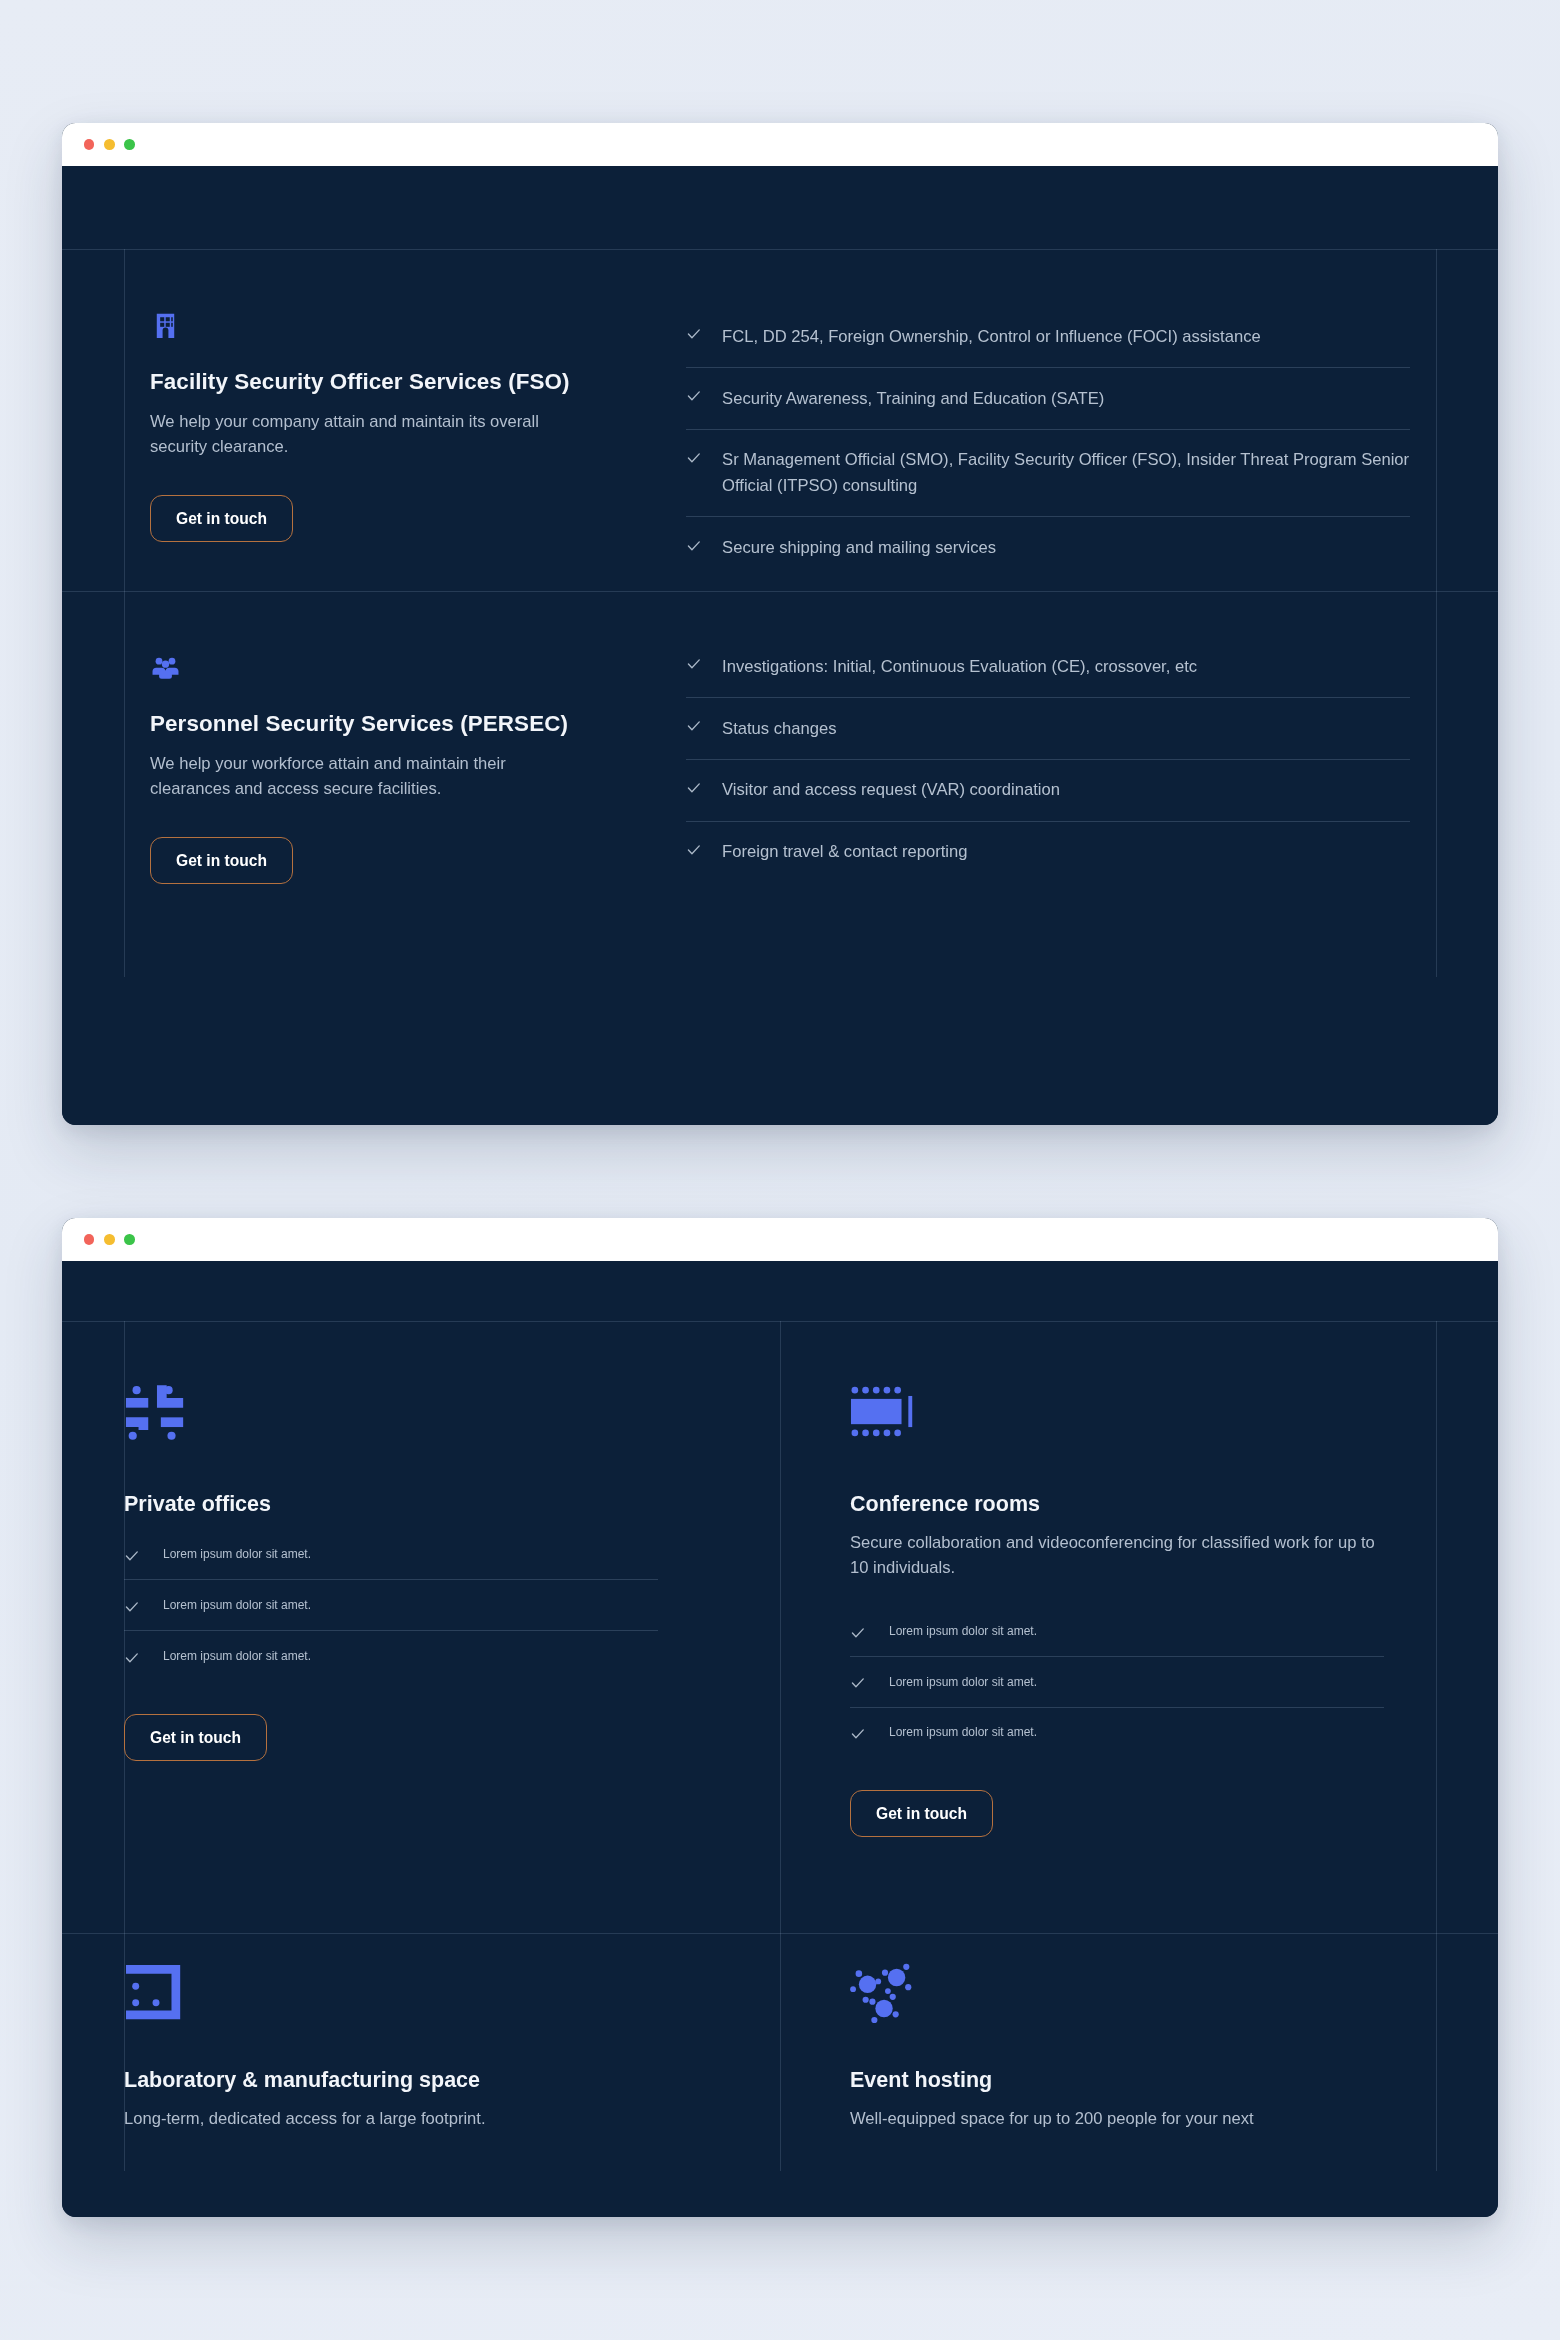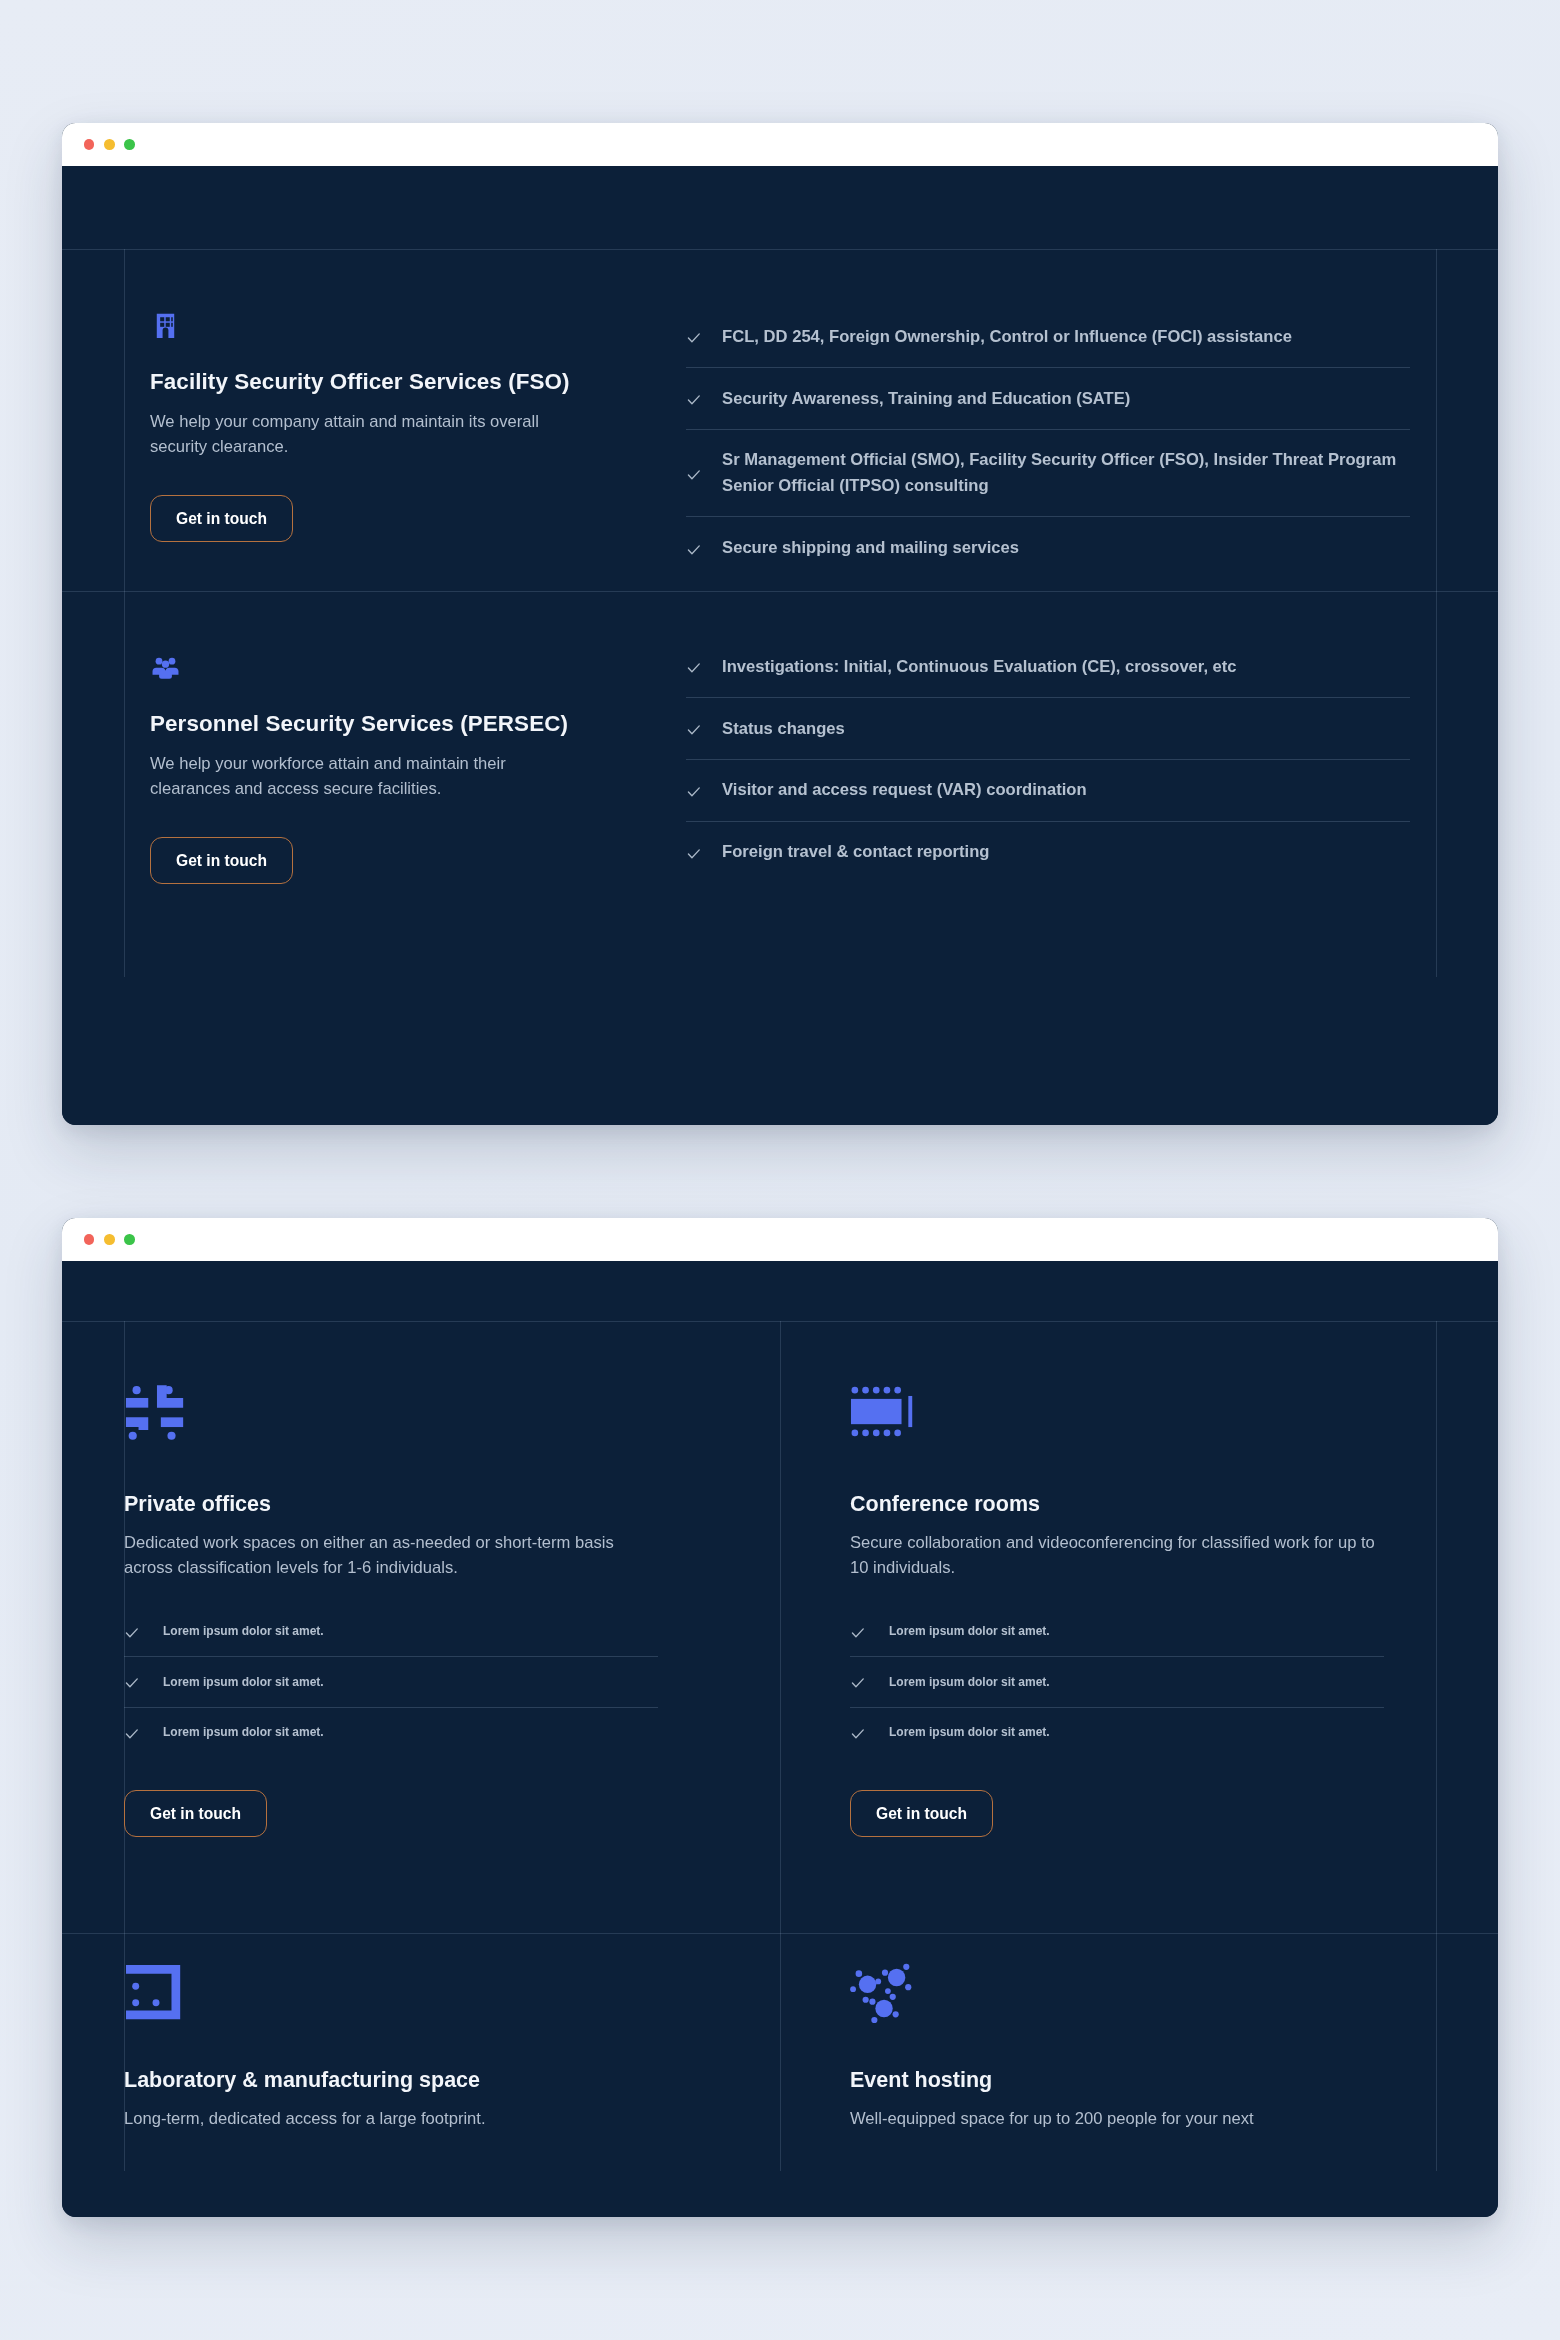--- a/index.html
+++ b/index.html
@@ -102,25 +102,24 @@
     background: transparent;
     line-height: 1;
     cursor: pointer;
     font-family: inherit;
   }
 
   
   .checklist { list-style: none; }
   .check-item {
     display: flex;
-    align-items: center;
+    align-items: flex-start;
     gap: 20.5px;
     padding: 17.6px 0 17.6px 0;
     border-bottom: 1px solid rgba(170, 195, 225, 0.20);
-    font-weight: bold;
   }
   .check-item:last-child { border-bottom: none; }
   .check-item .tick {
     flex: 0 0 auto;
     width: 15.6px; height: 15.6px;
     margin-top: 2.9px;
     color: #aab7c7;
   }
   .check-item .txt {
     font-size: 16.6px;
@@ -312,21 +311,20 @@
               <rect x="2" y="15" width="23" height="10" fill="#5570f1"></rect>
               <circle cx="46" cy="7" r="4.2" fill="#5570f1"></circle>
               <path d="M34 2h10v13h17v10H34V2z" fill="#5570f1"></path>
               <path d="M2 35h23v13H15V45H2V35z" fill="#5570f1"></path>
               <circle cx="9" cy="54" r="4.2" fill="#5570f1"></circle>
               <rect x="38" y="35" width="23" height="10" fill="#5570f1"></rect>
               <circle cx="49" cy="54" r="4.2" fill="#5570f1"></circle>
             </svg>
           </div>
           <div class="space-title">Private offices</div>
-          <div class="space-desc">Dedicated work spaces on either an as-needed or short-term basis across classification levels for 1-6 individuals.</div>
           <ul class="space-list space-list-narrow">
             <li class="check-item">
               <svg class="tick" viewBox="0 0 16 16">
                   <path d="M2.5 8.2l3.6 3.8L13.6 4" fill="none" stroke="currentColor" stroke-width="1.4" stroke-linecap="round" stroke-linejoin="round"></path>
                 </svg>
               <span class="txt">Lorem ipsum dolor sit amet.</span>
             </li>
             <li class="check-item">
               <svg class="tick" viewBox="0 0 16 16">
                   <path d="M2.5 8.2l3.6 3.8L13.6 4" fill="none" stroke="currentColor" stroke-width="1.4" stroke-linecap="round" stroke-linejoin="round"></path>

